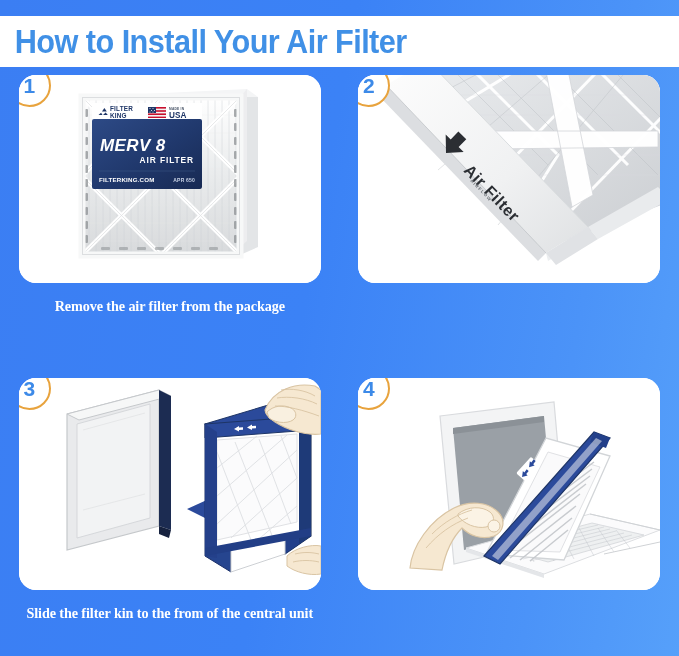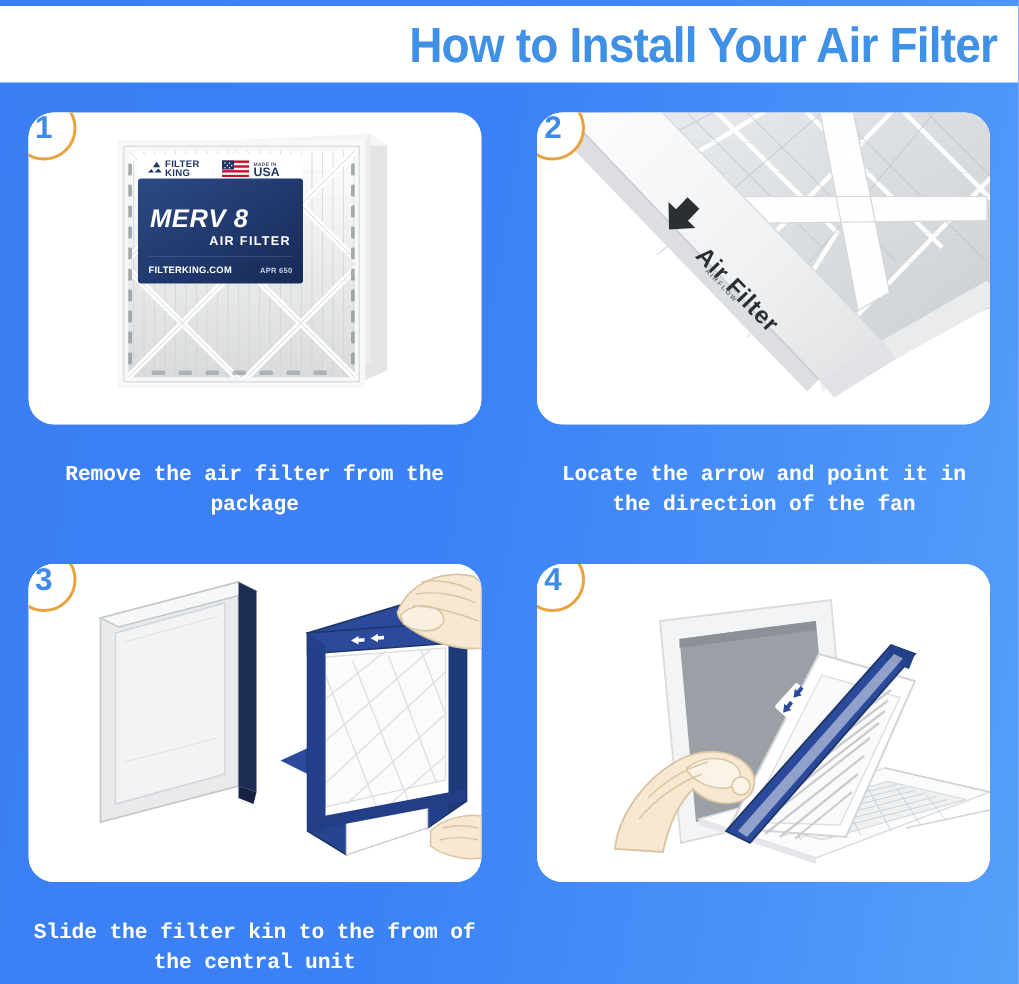--- a/index.html
+++ b/index.html
@@ -14,27 +14,26 @@
     position:relative;
     width:679px;
     height:656px;
     background:#3b82f6;
     background-image:linear-gradient(100deg,#3b7ef3 0%,#3b82f6 45%,#4b93f8 80%,#56a0fa 100%);
     overflow:hidden;
   }
   
   .header-band {
     position:absolute;
-    left:0; top:4px;
+    left:0; top:16px;
     width:679px; height:51px;
     background:#ffffff;
     display:flex;
     align-items:center;
-    justify-content:flex-end;
-    padding-left:32px;
+    justify-content:flex-start;
   }
   .title {
     font-family:"Liberation Sans", sans-serif;
     font-weight:bold;
     font-size:33px;
     line-height:34px;
     letter-spacing:-0.6px;
     color:#4090e6;
     white-space:nowrap;
     transform:scaleX(0.93);
@@ -79,24 +78,24 @@
     z-index:5;
   }
   .badge span {
     font-family:"Liberation Sans", sans-serif;
     font-weight:bold;
     font-size:21px;
     line-height:21px;
     color:#3d8ae8;
   }
   .caption {
-    margin-top:24px;
+    margin-top:13px;
     width:300px;
     text-align:center;
-    font-family:Liberation Mono, monospace;
+    font-family:Liberation Serif, serif;
     font-weight:bold;
     font-size:14.2px;
     line-height:20px;
     color:#ffffff;
     letter-spacing:-0.1px;
   }
 </style>
 </head>
 <body>
 
@@ -343,21 +342,20 @@
             <polygon points="188,178 230,152 240,164 198,190" fill="#e0e2e5"></polygon>
 
             <g transform="translate(88,78) rotate(46)">
               <path d="M0 0 L13 -13 L13 -6 L24 -6 L24 5 L13 5 L13 12 Z" fill="#2b2e33" transform="rotate(-92)"></path>
             </g>
             <text x="105" y="96" transform="rotate(46 105 96)" font-family="Liberation Sans, sans-serif" font-size="16" font-weight="bold" fill="#2b2e33" letter-spacing="0.6">Air Filter</text>
             <text x="112" y="106" transform="rotate(46 112 106)" font-family="Liberation Sans, sans-serif" font-size="4.4" font-weight="bold" fill="#6b7076" letter-spacing="1.2">AIRFLOW</text>
           </g>
         </svg>
       </div>
-      <div class="caption">Locate the arrow and point it in the direction of the fan</div>
     </div>
 
     <div class="step step-3">
       <div class="card">
         <div class="badge">
           <span>3</span>
         </div>
         <svg viewBox="0 0 302 212">
           <rect x="0" y="0" width="302" height="212" fill="#ffffff"></rect>
 

